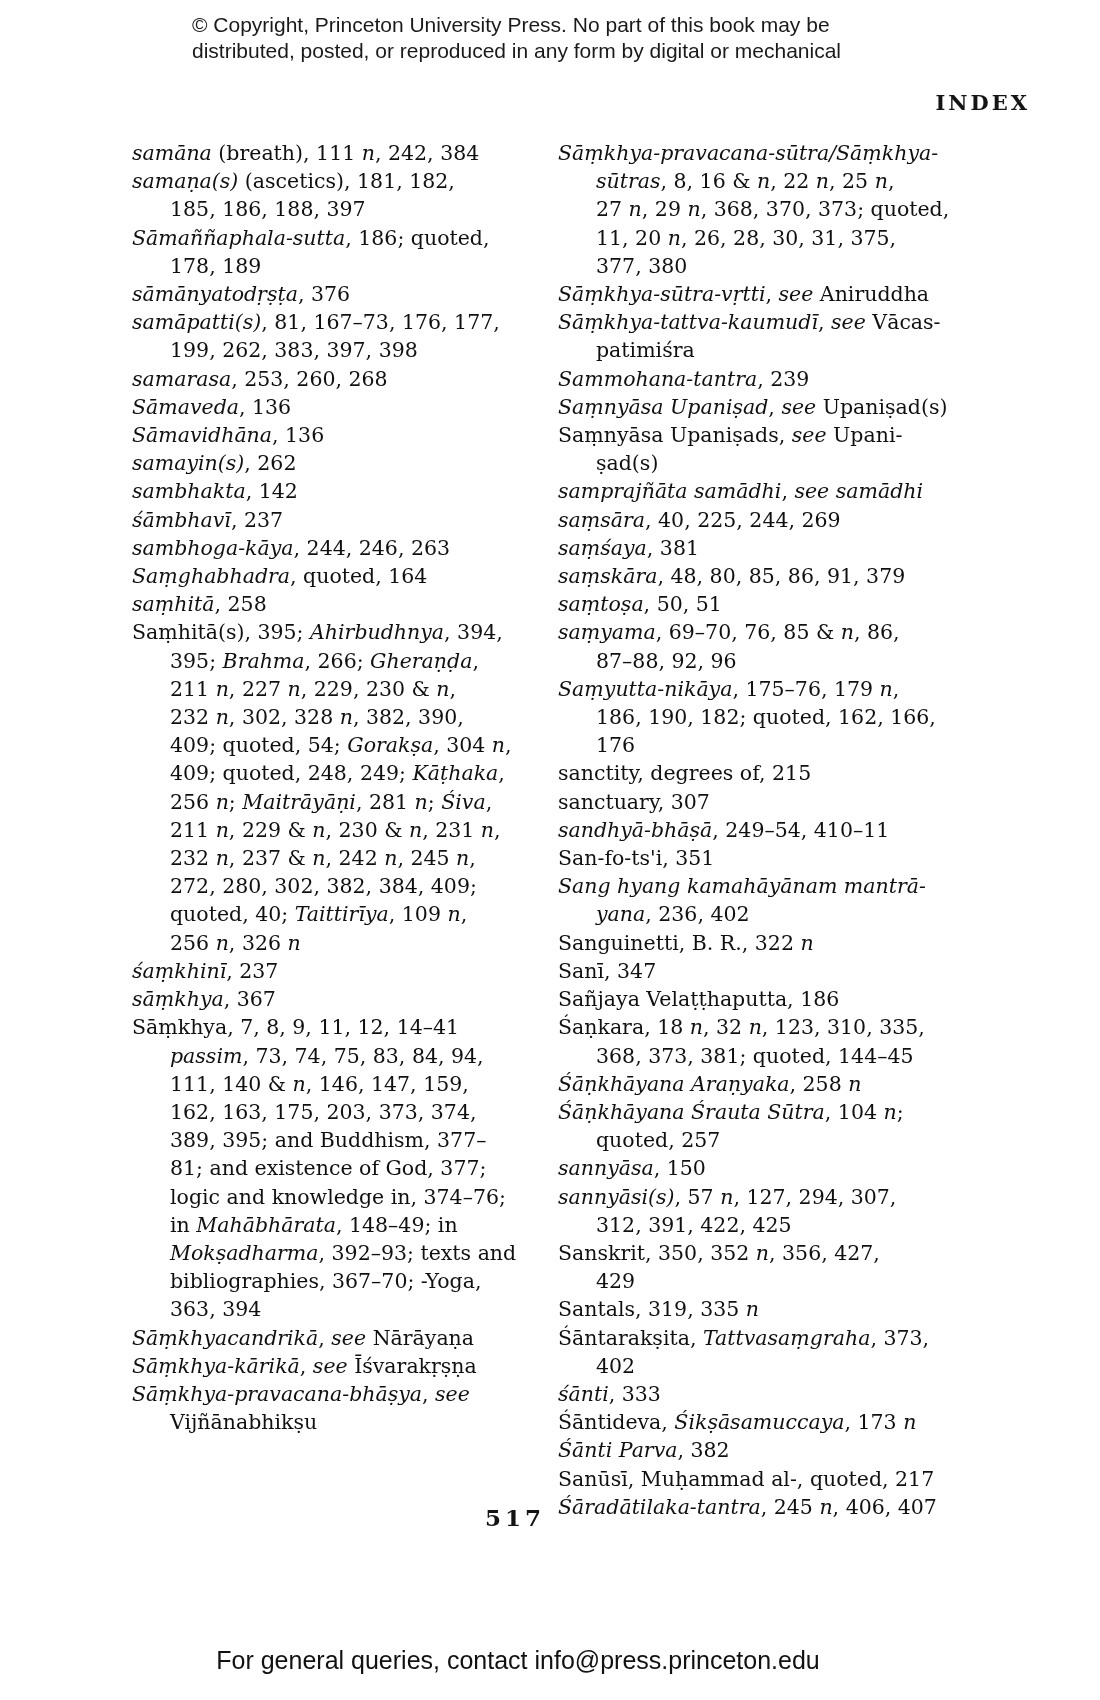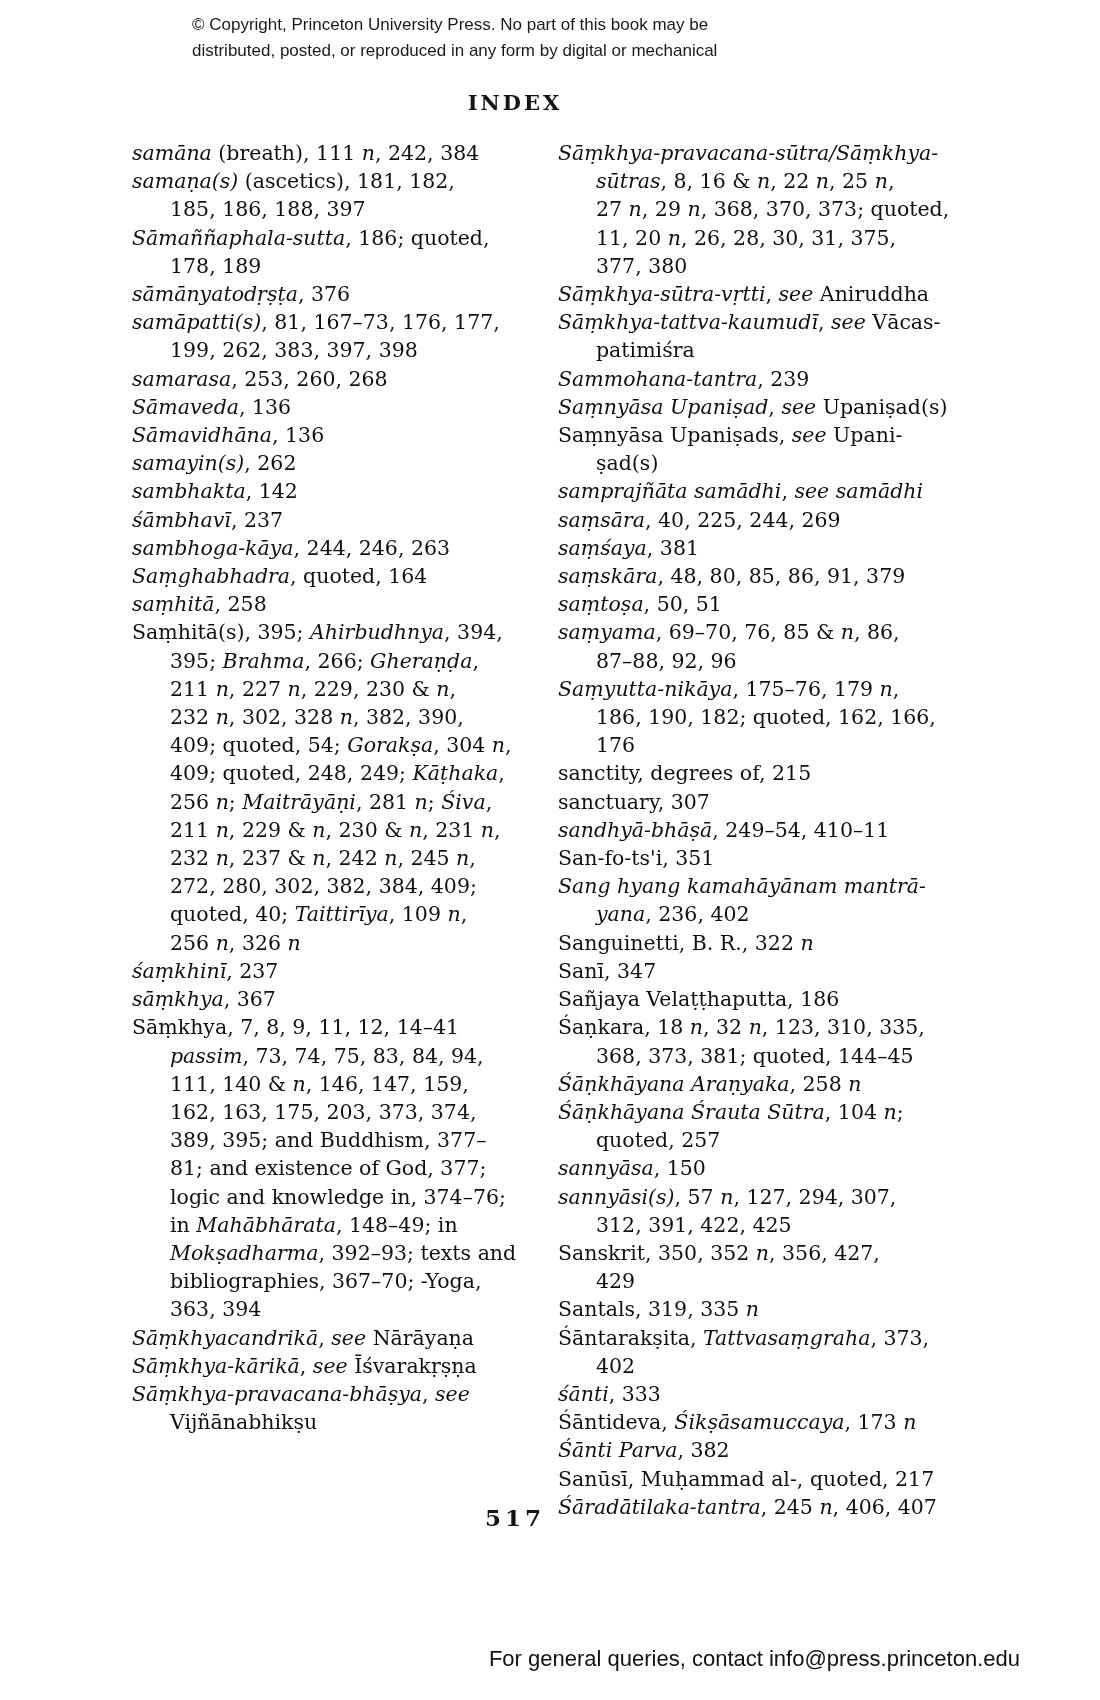--- a/index.html
+++ b/index.html
@@ -6,41 +6,41 @@
   body{
     width:1100px;height:1700px;
     background:#ffffff;color:#141414;
     position:relative;
     font-family:"DejaVu Serif","Liberation Serif",serif;
     overflow:hidden;
   }
   .copyright{
     position:absolute;left:192px;top:12px;width:660px;
     font-family:"Liberation Sans",sans-serif;
-    font-size:17px;line-height:25.5px;color:#1a1a1a;
+    font-size:21px;line-height:25.5px;color:#1a1a1a;
   }
   .index-title{
     position:absolute;top:90px;left:0;width:1030px;
-    text-align:center;font-weight:bold;font-size:21px;letter-spacing:3px;
+    text-align:right;font-weight:bold;font-size:21px;letter-spacing:3px;
   }
   .columns{
     position:absolute;top:139px;left:132px;display:flex;
   }
   .col{font-size:20.5px;line-height:28.2px;color:#101010;}
   .col-left{width:426px;}
   .col-right{width:462px;}
   .line{white-space:nowrap;}
   .line.ind{padding-left:38px;}
   .page-number{
     position:absolute;top:1504px;left:0;width:1030px;text-align:center;
     font-size:23px;font-weight:bold;letter-spacing:4px;
   }
   .footer{
-    position:absolute;top:1646px;left:0;width:1020px;text-align:right;
-    font-family:"Liberation Sans",sans-serif;font-size:22px;color:#111;
+    position:absolute;top:1646px;left:8px;width:1020px;text-align:center;
+    font-family:"Liberation Sans",sans-serif;font-size:25px;color:#111;
   }
 </style>
 </head>
 <body>
 
 <div class="copyright">
     <div>© Copyright, Princeton University Press. No part of this book may be</div>
     <div>distributed, posted, or reproduced in any form by digital or mechanical</div>
   </div>
 

